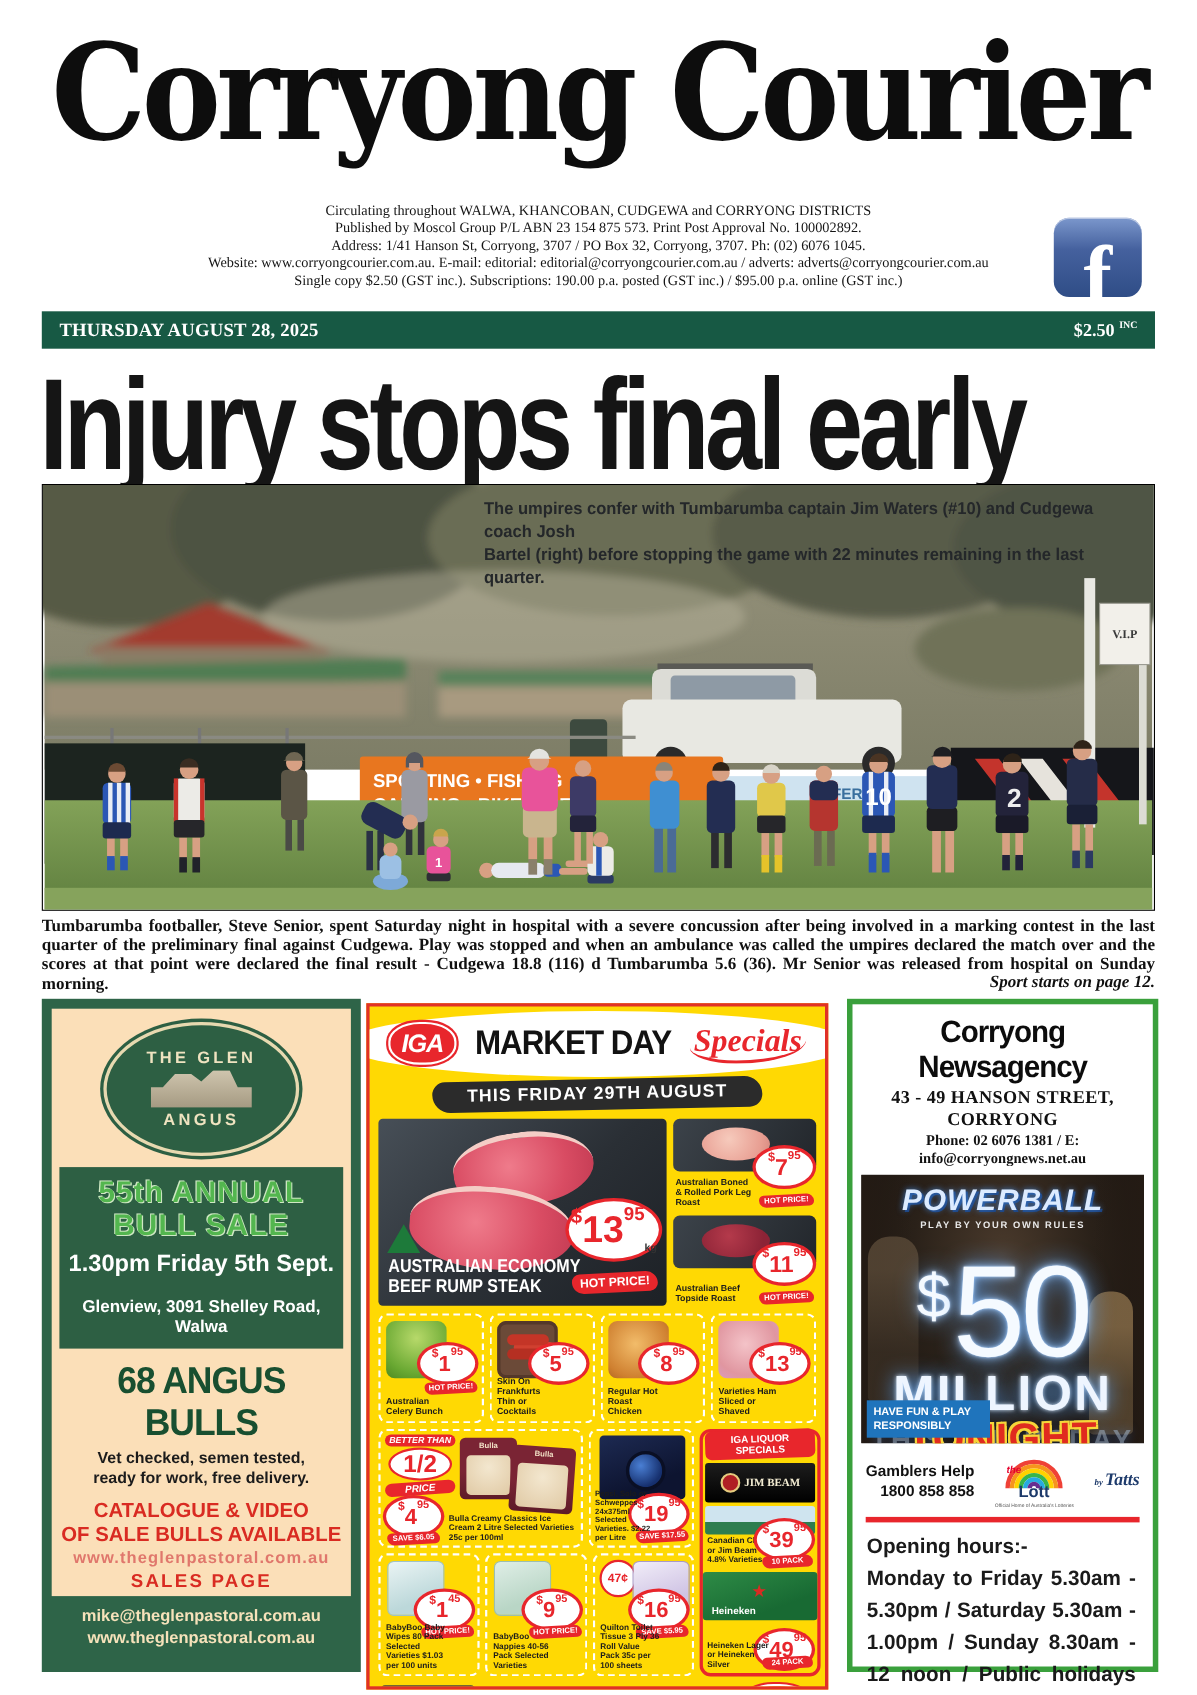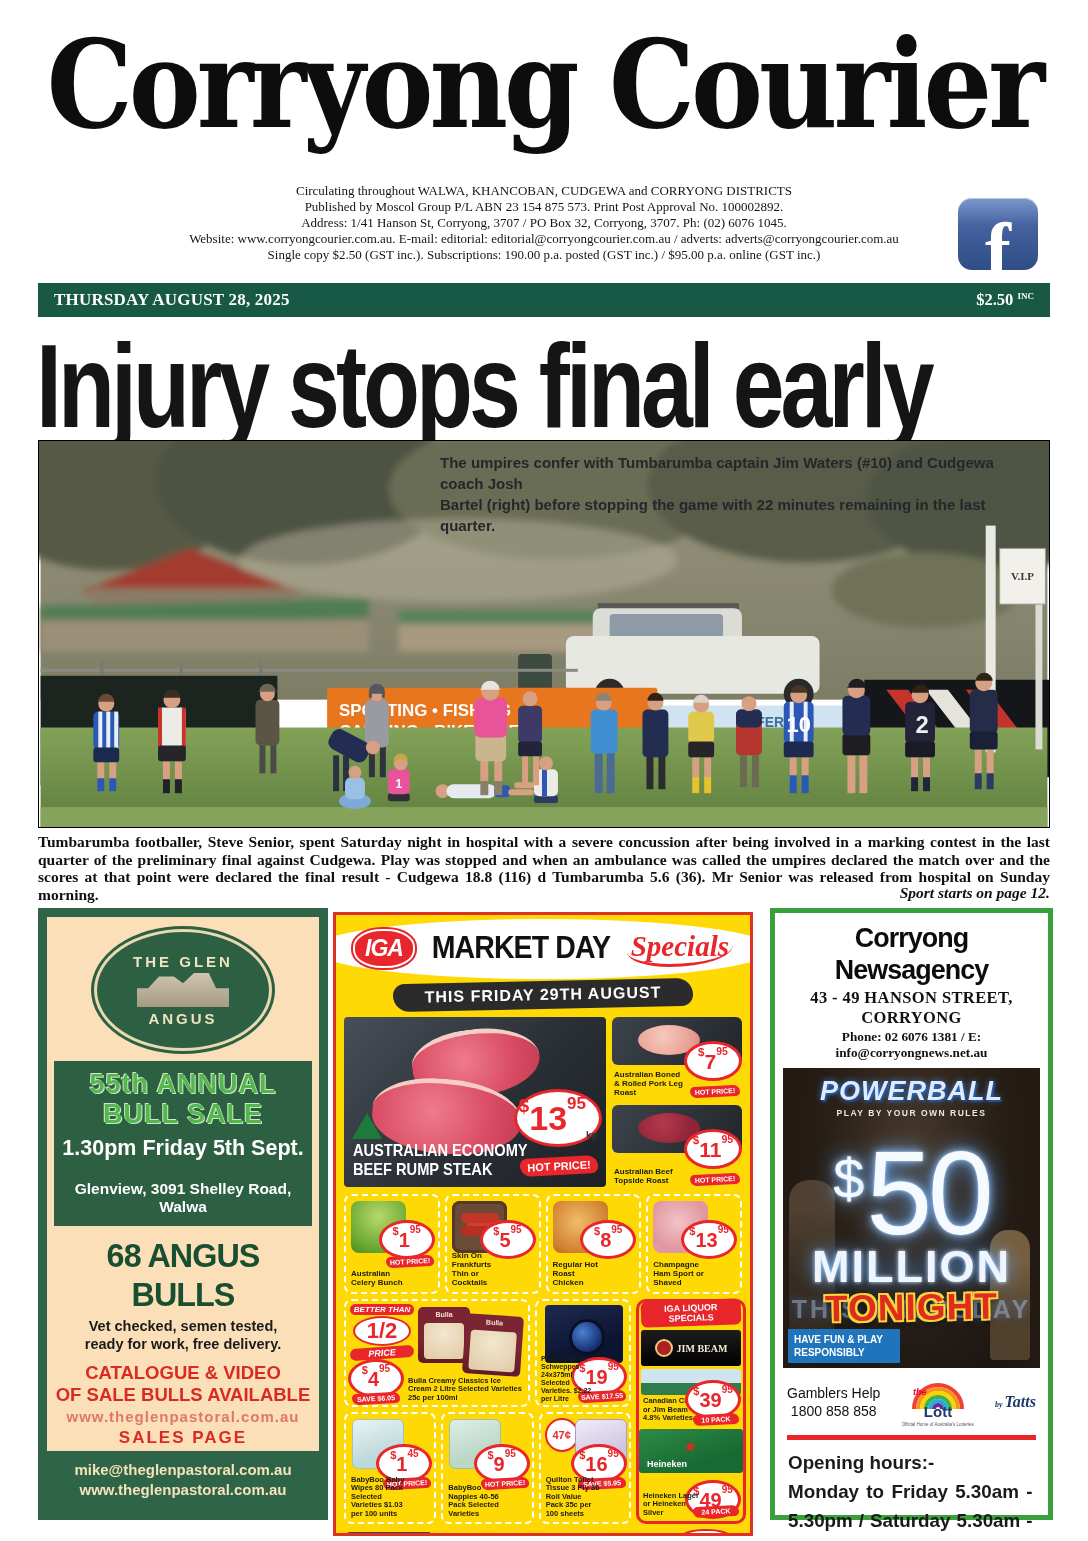--- a/index.html
+++ b/index.html
@@ -186,21 +186,21 @@
   .slogan{width:66px;font-size:11px;line-height:12px;font-weight:bold;font-style:italic;color:#111;text-align:right;}
   .igaend{background:#e8262c;border:2px solid #fff;box-shadow:0 0 0 2px #e8262c;border-radius:46%;
     color:#fff;font-weight:bold;font-style:italic;font-size:24px;padding:5px 12px;letter-spacing:-1px;}
   
   .ad-news{position:absolute;top:908px;left:770px;width:283px;height:612px;background:#fff;
     border:5px solid #3aa03c;box-sizing:border-box;text-align:center;}
   .news-name{margin-top:9px;font-size:28px;font-weight:bold;letter-spacing:-1px;color:#0c0c0c;
     transform:scaleX(.96);}
   .news-addr{font-family:"Liberation Serif",serif;font-weight:bold;font-size:16.5px;letter-spacing:.4px;margin-top:2px;}
   .news-ct{font-family:"Liberation Serif",serif;font-weight:bold;font-size:13.5px;margin-top:1px;transform:scaleX(.98);}
-  .pb{position:relative;margin:7px auto 0;width:257px;height:300px;overflow:hidden;text-align:center;
+  .pb{position:relative;margin:7px auto 0;width:257px;height:244px;overflow:hidden;text-align:center;
     background:radial-gradient(ellipse at 50% 30%,#4a3a2c 0%,#2a2119 45%,#15100e 100%);}
   .pb:before{content:"";position:absolute;left:0;top:0;width:46px;height:100%;
     background:linear-gradient(90deg,#241b14,transparent);}
   .pb:after{content:"";position:absolute;right:0;top:0;width:46px;height:100%;
     background:linear-gradient(-90deg,#241b14,transparent);}
   .pb-brand{position:relative;z-index:2;margin-top:8px;font-size:27px;font-weight:bold;font-style:italic;
     letter-spacing:1px;color:#dcebff;text-shadow:0 0 6px #3f7fd0,2px 2px 0 #1b3f7a;}
   .pb-tag{position:relative;z-index:2;font-size:8.5px;letter-spacing:1.5px;color:#e9e9e9;font-weight:bold;margin-top:1px;}
   .pb-amt{position:relative;z-index:2;margin-top:16px;font-weight:normal;color:#f5faff;line-height:1;
     text-shadow:0 0 22px #5aa7ff,0 0 8px #bcd9ff,0 0 2px #fff;}
@@ -214,21 +214,21 @@
   .pb-ton{position:absolute;left:0;right:0;top:0;font-size:37px;font-weight:bold;letter-spacing:1px;
     color:#e02b1f;transform:rotate(-1deg);
     text-shadow:-2px -2px 0 #f6d53a,2px -2px 0 #f6d53a,-2px 2px 0 #f6d53a,2px 2px 0 #f6d53a,0 4px 6px rgba(0,0,0,.55);}
   .pb-fun{position:absolute;z-index:3;left:5px;bottom:5px;width:112px;background:#1f74bc;color:#fff;
     font-size:10px;font-weight:bold;line-height:13px;text-align:left;padding:4px 6px;box-sizing:border-box;}
   .pb-man{position:absolute;left:6px;bottom:38px;width:46px;height:150px;z-index:1;
     background:linear-gradient(180deg,#5a4a38 20%,#3a2f24 70%);border-radius:20px 20px 4px 4px;opacity:.8;}
   .pb-wom{position:absolute;right:10px;bottom:8px;width:40px;height:130px;z-index:1;
     background:linear-gradient(180deg,#8a6f4a 25%,#5c4a33 70%);border-radius:18px 18px 4px 4px;opacity:.8;}
   .pb-strip{display:flex;align-items:center;justify-content:space-between;margin:4px 12px 0;height:60px;}
-  .gamb{font-size:14px;font-weight:normal;color:#111;text-align:center;line-height:18px;}
+  .gamb{font-size:14px;font-weight:bold;color:#111;text-align:right;line-height:18px;}
   .lott{display:flex;flex-direction:column;align-items:center;line-height:10px;}
   .lott .cap{font-size:4.5px;color:#555;margin-top:1px;}
   .tatts{font-family:"Liberation Serif",serif;font-style:italic;font-weight:bold;font-size:16px;color:#1d3a6b;}
   .tatts .by{font-size:8px;margin-right:2px;}
   .redline{height:5px;background:#e8262c;margin:3px 12px 0;}
   .hours{margin:8px 13px 0;text-align:left;font-size:19px;font-weight:bold;color:#1a1a1a;line-height:29px;
     text-align:justify;transform:scaleX(.99);transform-origin:left top;}
 </style>
 </head>
 <body>
@@ -642,21 +642,21 @@
           </div>
         <div class="nm">Regular Hot Roast Chicken</div>
       </div>
       <div class="pcard">
         <div class="img i-ham"></div>
         <div class="price pprice">
             <span class="cur">$</span>
             <span>13</span>
             <span class="c">95</span>
           </div>
-        <div class="nm">Champagne Ham Sport or Shaved</div>
+        <div class="nm">Varieties Ham Sliced or Shaved</div>
       </div>
     </div>
 
     <div class="iga-mid">
       <div class="mid-left">
         <div class="rowA">
           <div class="bulla">
             <div class="halfprice">
               <div class="bt">BETTER THAN</div>
               <div class="hp">1/2</div>

